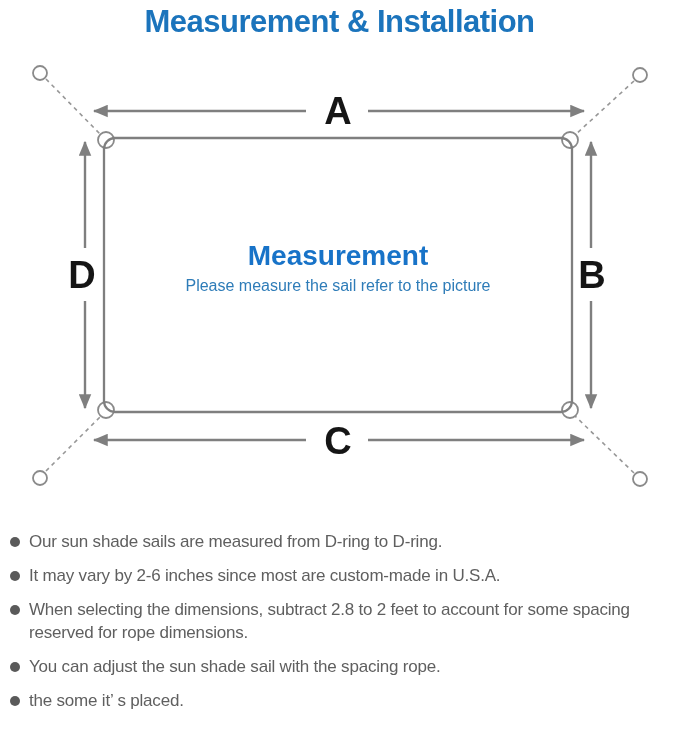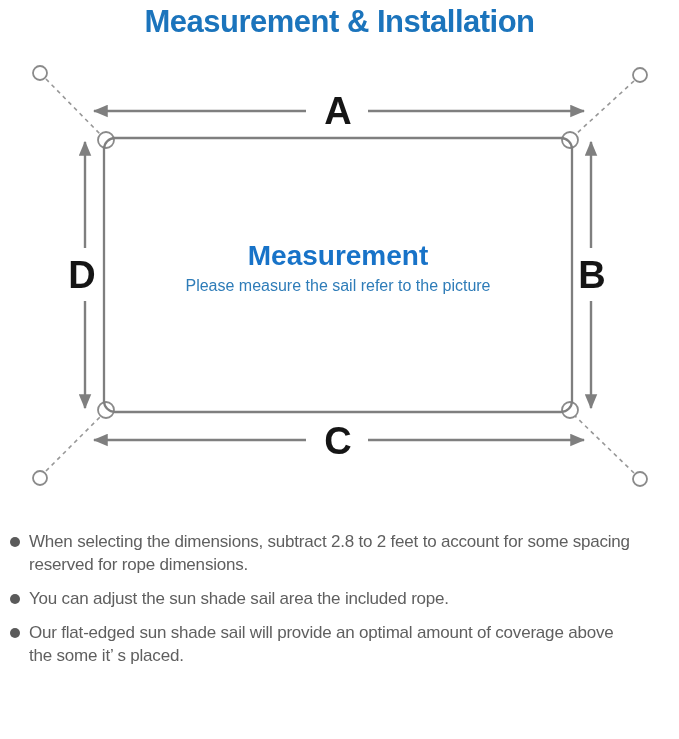--- a/index.html
+++ b/index.html
@@ -102,39 +102,50 @@
     <line class="dim-line" x1="591" y1="200" x2="591" y2="94" marker-end="url(#arrowhead)"></line>
     <line class="dim-line" x1="591" y1="253" x2="591" y2="360" marker-end="url(#arrowhead)"></line>
     <text class="dim-label" x="592" y="240" text-anchor="middle">B</text>
 
     <text class="center-heading" x="338" y="217" text-anchor="middle">Measurement</text>
     <text class="center-sub" x="338" y="243" text-anchor="middle">Please measure the sail refer to the picture</text>
   </svg>
 
   <div class="notes">
 
+    <div class="note">
+      <span class="dot"></span>
+      <div class="note-text">
+        <div class="note-line">Our sun shade sails are measured from D-ring to D-ring.</div>
+      </div>
+    </div>
 
+    <div class="note">
+      <span class="dot"></span>
+      <div class="note-text">
+        <div class="note-line">It may vary by 2-6 inches since most are custom-made in U.S.A.</div>
+      </div>
+    </div>
 
     <div class="note">
       <span class="dot"></span>
       <div class="note-text">
         <div class="note-line">When selecting the dimensions, subtract 2.8 to 2 feet to account for some spacing</div>
         <div class="note-line">reserved for rope dimensions.</div>
       </div>
     </div>
 
     <div class="note">
       <span class="dot"></span>
       <div class="note-text">
-        <div class="note-line">You can adjust the sun shade sail area the included rope.</div>
+        <div class="note-line">You can adjust the sun shade sail with the spacing rope.</div>
       </div>
     </div>
 
     <div class="note">
       <span class="dot"></span>
       <div class="note-text">
-        <div class="note-line">Our flat-edged sun shade sail will provide an optimal amount of coverage above</div>
         <div class="note-line">the some it’ s placed.</div>
       </div>
     </div>
 
   </div>
 </div>
 
 </body></html>

